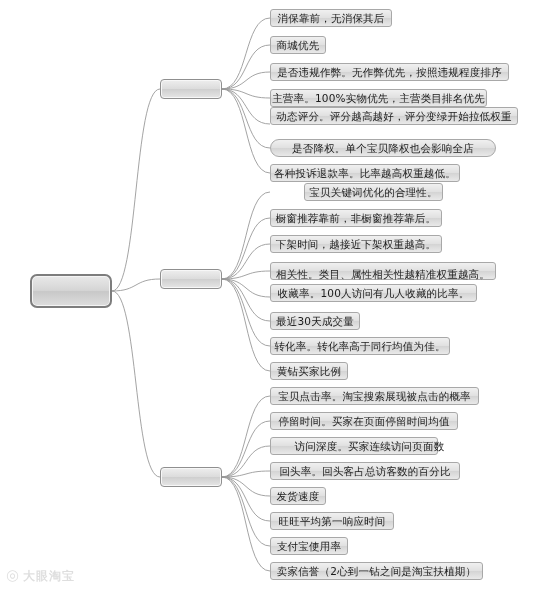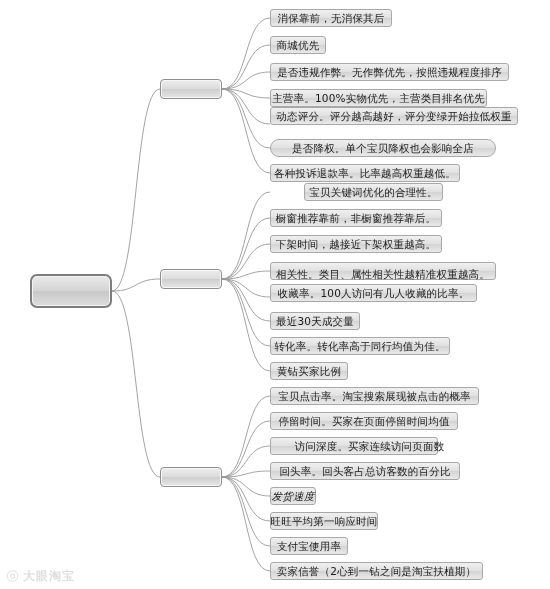--- a/index.html
+++ b/index.html
@@ -157,24 +157,24 @@
       </div>
       <div class="node leaf" style="left: 270px; top: 412px; width: 188px;">
         <span>停留时间。买家在页面停留时间均值</span>
       </div>
       <div class="node leaf" style="left: 270px; top: 437px; width: 168px; padding-left: 37px;">
         <span>访问深度。买家连续访问页面数</span>
       </div>
       <div class="node leaf" style="left: 270px; top: 462px; width: 190px;">
         <span>回头率。回头客占总访客数的百分比</span>
       </div>
-      <div class="node leaf" style="left: 270px; top: 487px; width: 46px; font-style: italic;">
+      <div class="node leaf" style="left: 270px; top: 487px; width: 56px;">
         <span>发货速度</span>
       </div>
-      <div class="node leaf" style="left: 270px; top: 512px; width: 108px;">
+      <div class="node leaf" style="left: 270px; top: 512px; width: 124px;">
         <span>旺旺平均第一响应时间</span>
       </div>
       <div class="node leaf" style="left: 270px; top: 537px; width: 78px;">
         <span>支付宝使用率</span>
       </div>
       <div class="node leaf" style="left: 270px; top: 562px; width: 213px;">
         <span>卖家信誉（2心到一钻之间是淘宝扶植期）</span>
       </div>
       <div class="node branch" style="left: 160px; top: 467px; width: 62px;">
         <span></span>

